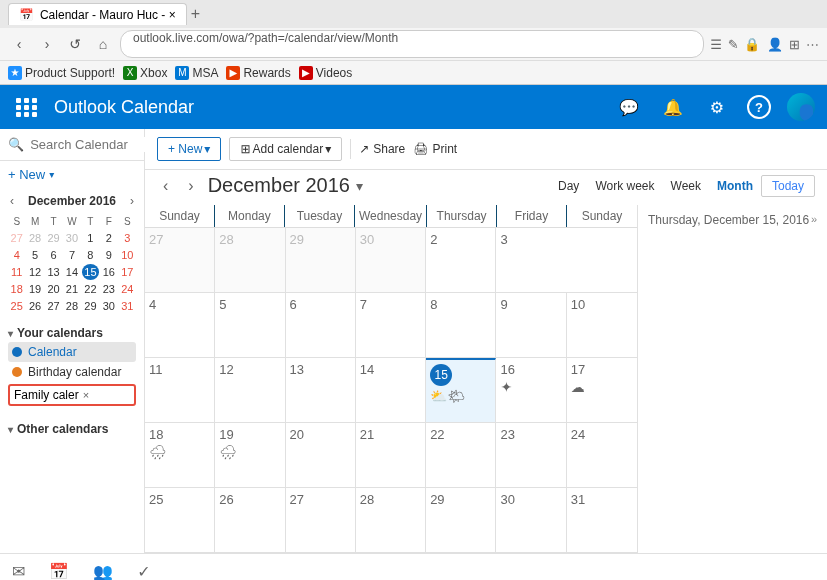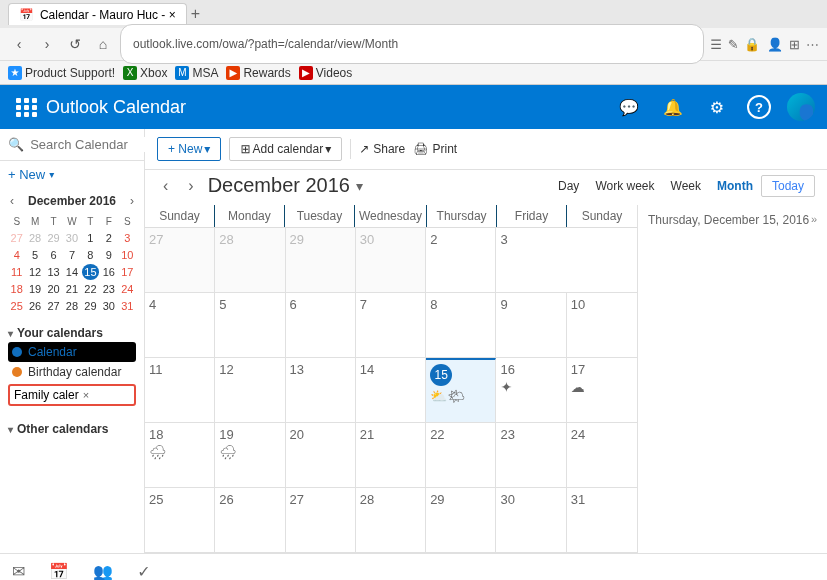--- a/index.html
+++ b/index.html
@@ -5,30 +5,30 @@
     * { box-sizing: border-box; margin: 0; padding: 0; }
     body { font-family: 'Segoe UI', Arial, sans-serif; font-size: 13px; background: #fff; overflow: hidden; width: 827px; height: 580px; }
 
     
     .browser-chrome { background: #f5f5f5; border-bottom: 1px solid #ccc; }
     .tab-bar { display: flex; align-items: center; background: #e8e8e8; height: 28px; padding: 0 8px; gap: 4px; }
     .tab { display: flex; align-items: center; background: #fff; border: 1px solid #ccc; border-bottom: none; padding: 0 10px; height: 22px; font-size: 12px; gap: 6px; border-radius: 4px 4px 0 0; }
     .new-tab-btn { font-size: 16px; color: #666; cursor: pointer; }
     .address-bar-row { display: flex; align-items: center; height: 32px; padding: 0 8px; gap: 6px; }
     .nav-btn { width: 22px; height: 22px; display: flex; align-items: center; justify-content: center; cursor: pointer; font-size: 14px; color: #555; border-radius: 3px; }
-    .address-bar { flex: 1; height: 40px; border: 1px solid #ccc; border-radius: 12px; padding: 0 12px; font-size: 12px; background: #fff; display: flex; align-items: center; color: #555; }
+    .address-bar { flex: 1; height: 28px; border: 1px solid #ccc; border-radius: 12px; padding: 0 12px; font-size: 12px; background: #fff; display: flex; color: #555; }
     .toolbar-icons { display: flex; gap: 6px; align-items: center; }
     .toolbar-icon { font-size: 13px; color: #666; cursor: pointer; }
     .bookmarks-bar { display: flex; align-items: center; height: 24px; padding: 0 8px; gap: 8px; font-size: 12px; border-top: 1px solid #ddd; }
     .bookmark-item { display: flex; align-items: center; gap: 3px; cursor: pointer; color: #333; }
     .bookmark-icon { width: 14px; height: 14px; border-radius: 2px; display: inline-flex; align-items: center; justify-content: center; font-size: 10px; }
 
     
     .app-container { display: flex; flex-direction: column; height: 468px; }
-    .app-header { background: #0078d4; height: 44px; display: flex; align-items: center; padding: 0 12px; gap: 4px; }
+    .app-header { background: #0078d4; height: 44px; display: flex; align-items: center; padding: 0 12px; gap: 12px; }
     .app-grid-icon { display: grid; grid-template-columns: repeat(3,6px); gap: 2px; padding: 4px; cursor: pointer; }
     .app-grid-dot { width: 5px; height: 5px; background: #fff; border-radius: 1px; }
     .app-title { color: #fff; font-size: 18px; font-weight: 300; flex: 1; }
     .header-icons { display: flex; gap: 16px; align-items: center; }
     .header-icon { color: #fff; font-size: 16px; cursor: pointer; width: 28px; height: 28px; display: flex; align-items: center; justify-content: center; border-radius: 50%; }
     .header-avatar { width: 28px; height: 28px; border-radius: 50%; overflow: hidden; cursor: pointer; }
     .avatar-img { width: 100%; height: 100%; background: linear-gradient(135deg, #00b4d8, #0077b6); display: flex; align-items: center; justify-content: center; color: white; font-size: 12px; font-weight: bold; }
 
     
     .main-layout { display: flex; flex: 1; overflow: hidden; }
@@ -53,21 +53,21 @@
     .mini-cal-day.other-month { color: #bbb; }
     .mini-cal-day.today { background: #106ebe; color: #fff; border-radius: 50%; }
     .mini-cal-day.weekend { color: #e74c3c; }
     .mini-cal-day.other-month.weekend { color: #f5b7b1; }
 
     
     .calendar-section { padding: 6px 8px; }
     .section-header { display: flex; align-items: center; gap: 4px; font-size: 12px; font-weight: 600; color: #333; cursor: pointer; padding: 2px 0; }
     .section-arrow { font-size: 10px; color: #666; }
     .calendar-item { display: flex; align-items: center; padding: 3px 4px; cursor: pointer; border-radius: 3px; font-size: 12px; color: #333; gap: 6px; }
-    .calendar-item.active { background: #000000; color: #106ebe; font-weight: 500; }
+    .calendar-item.active { background: #e5e5e5; color: #106ebe; font-weight: 500; }
     .cal-color-dot { width: 10px; height: 10px; border-radius: 50%; flex-shrink: 0; }
 
     
     .family-cal-item { display: flex; align-items: center; border: 2px solid #e74c3c; border-radius: 3px; padding: 2px 4px; margin: 2px 0; gap: 4px; font-size: 12px; cursor: pointer; }
     .family-cal-close { color: #666; cursor: pointer; font-size: 11px; }
 
     
     .calendar-area { flex: 1; display: flex; flex-direction: column; overflow: hidden; }
     .cal-toolbar { display: flex; align-items: center; padding: 8px 12px; border-bottom: 1px solid #e0e0e0; gap: 8px; }
     .cal-new-btn { display: flex; align-items: center; gap: 2px; border: 1px solid #106ebe; color: #106ebe; background: none; padding: 4px 10px; cursor: pointer; font-size: 12px; border-radius: 2px; }

